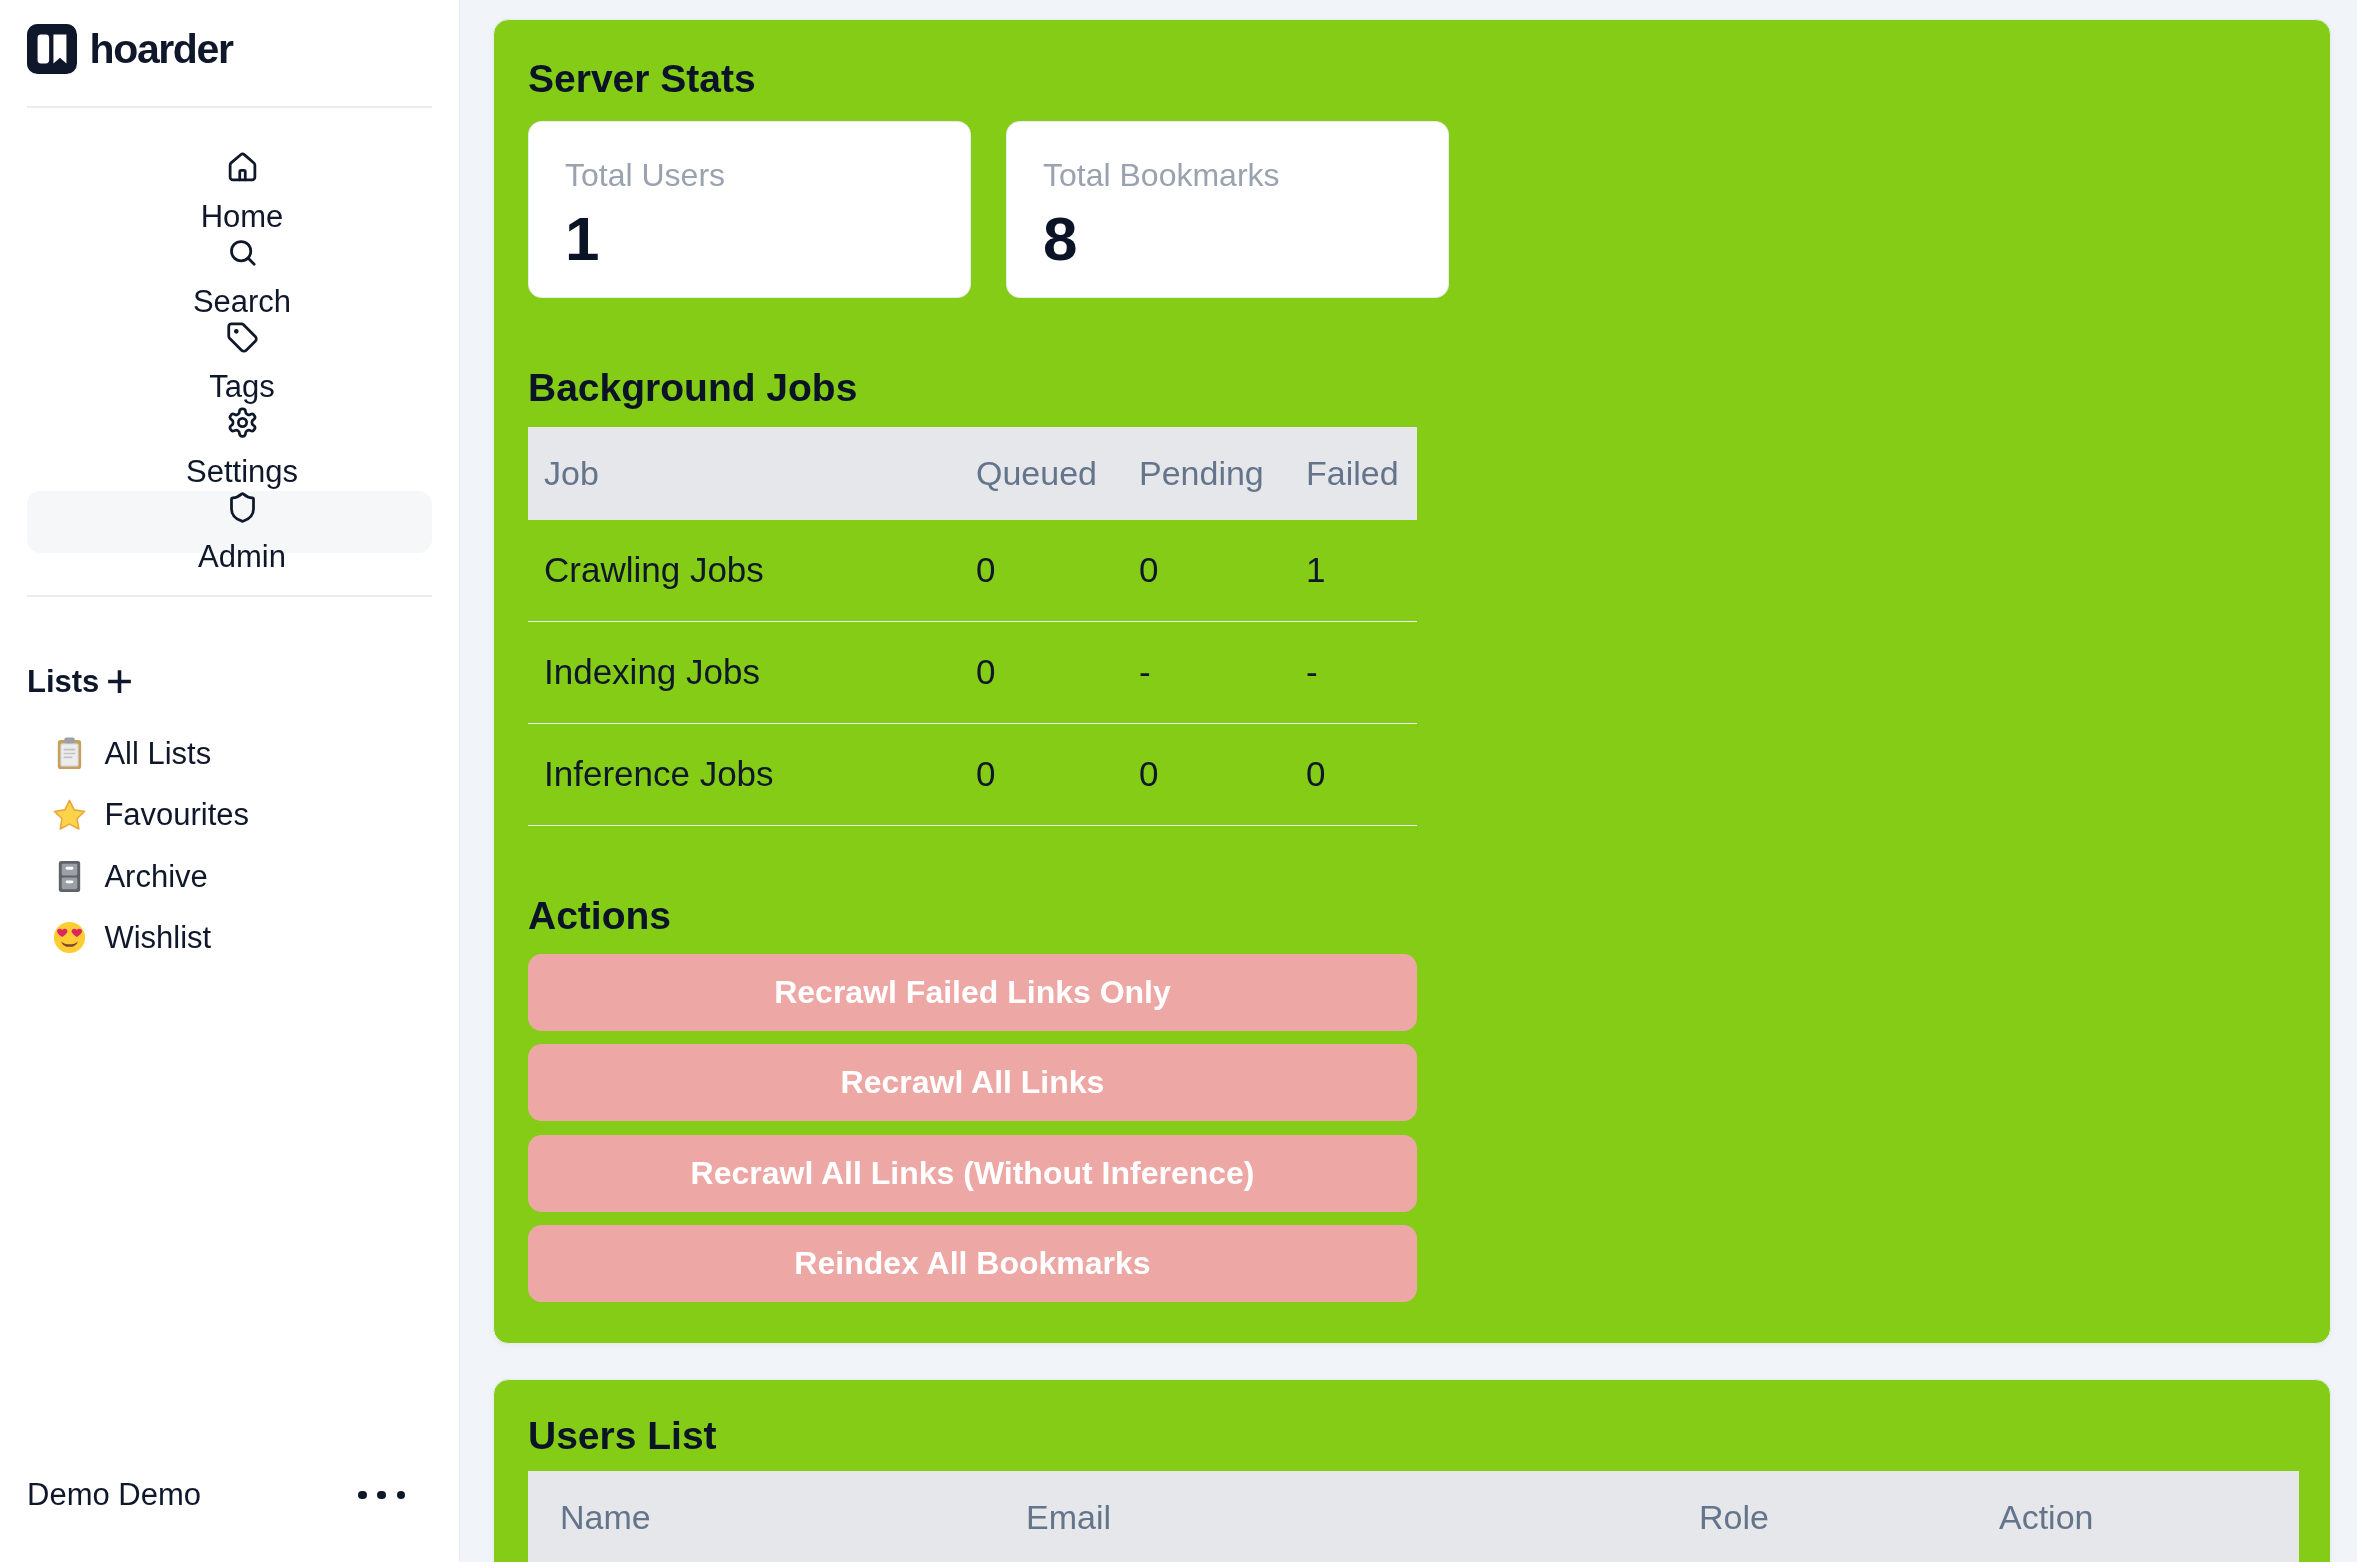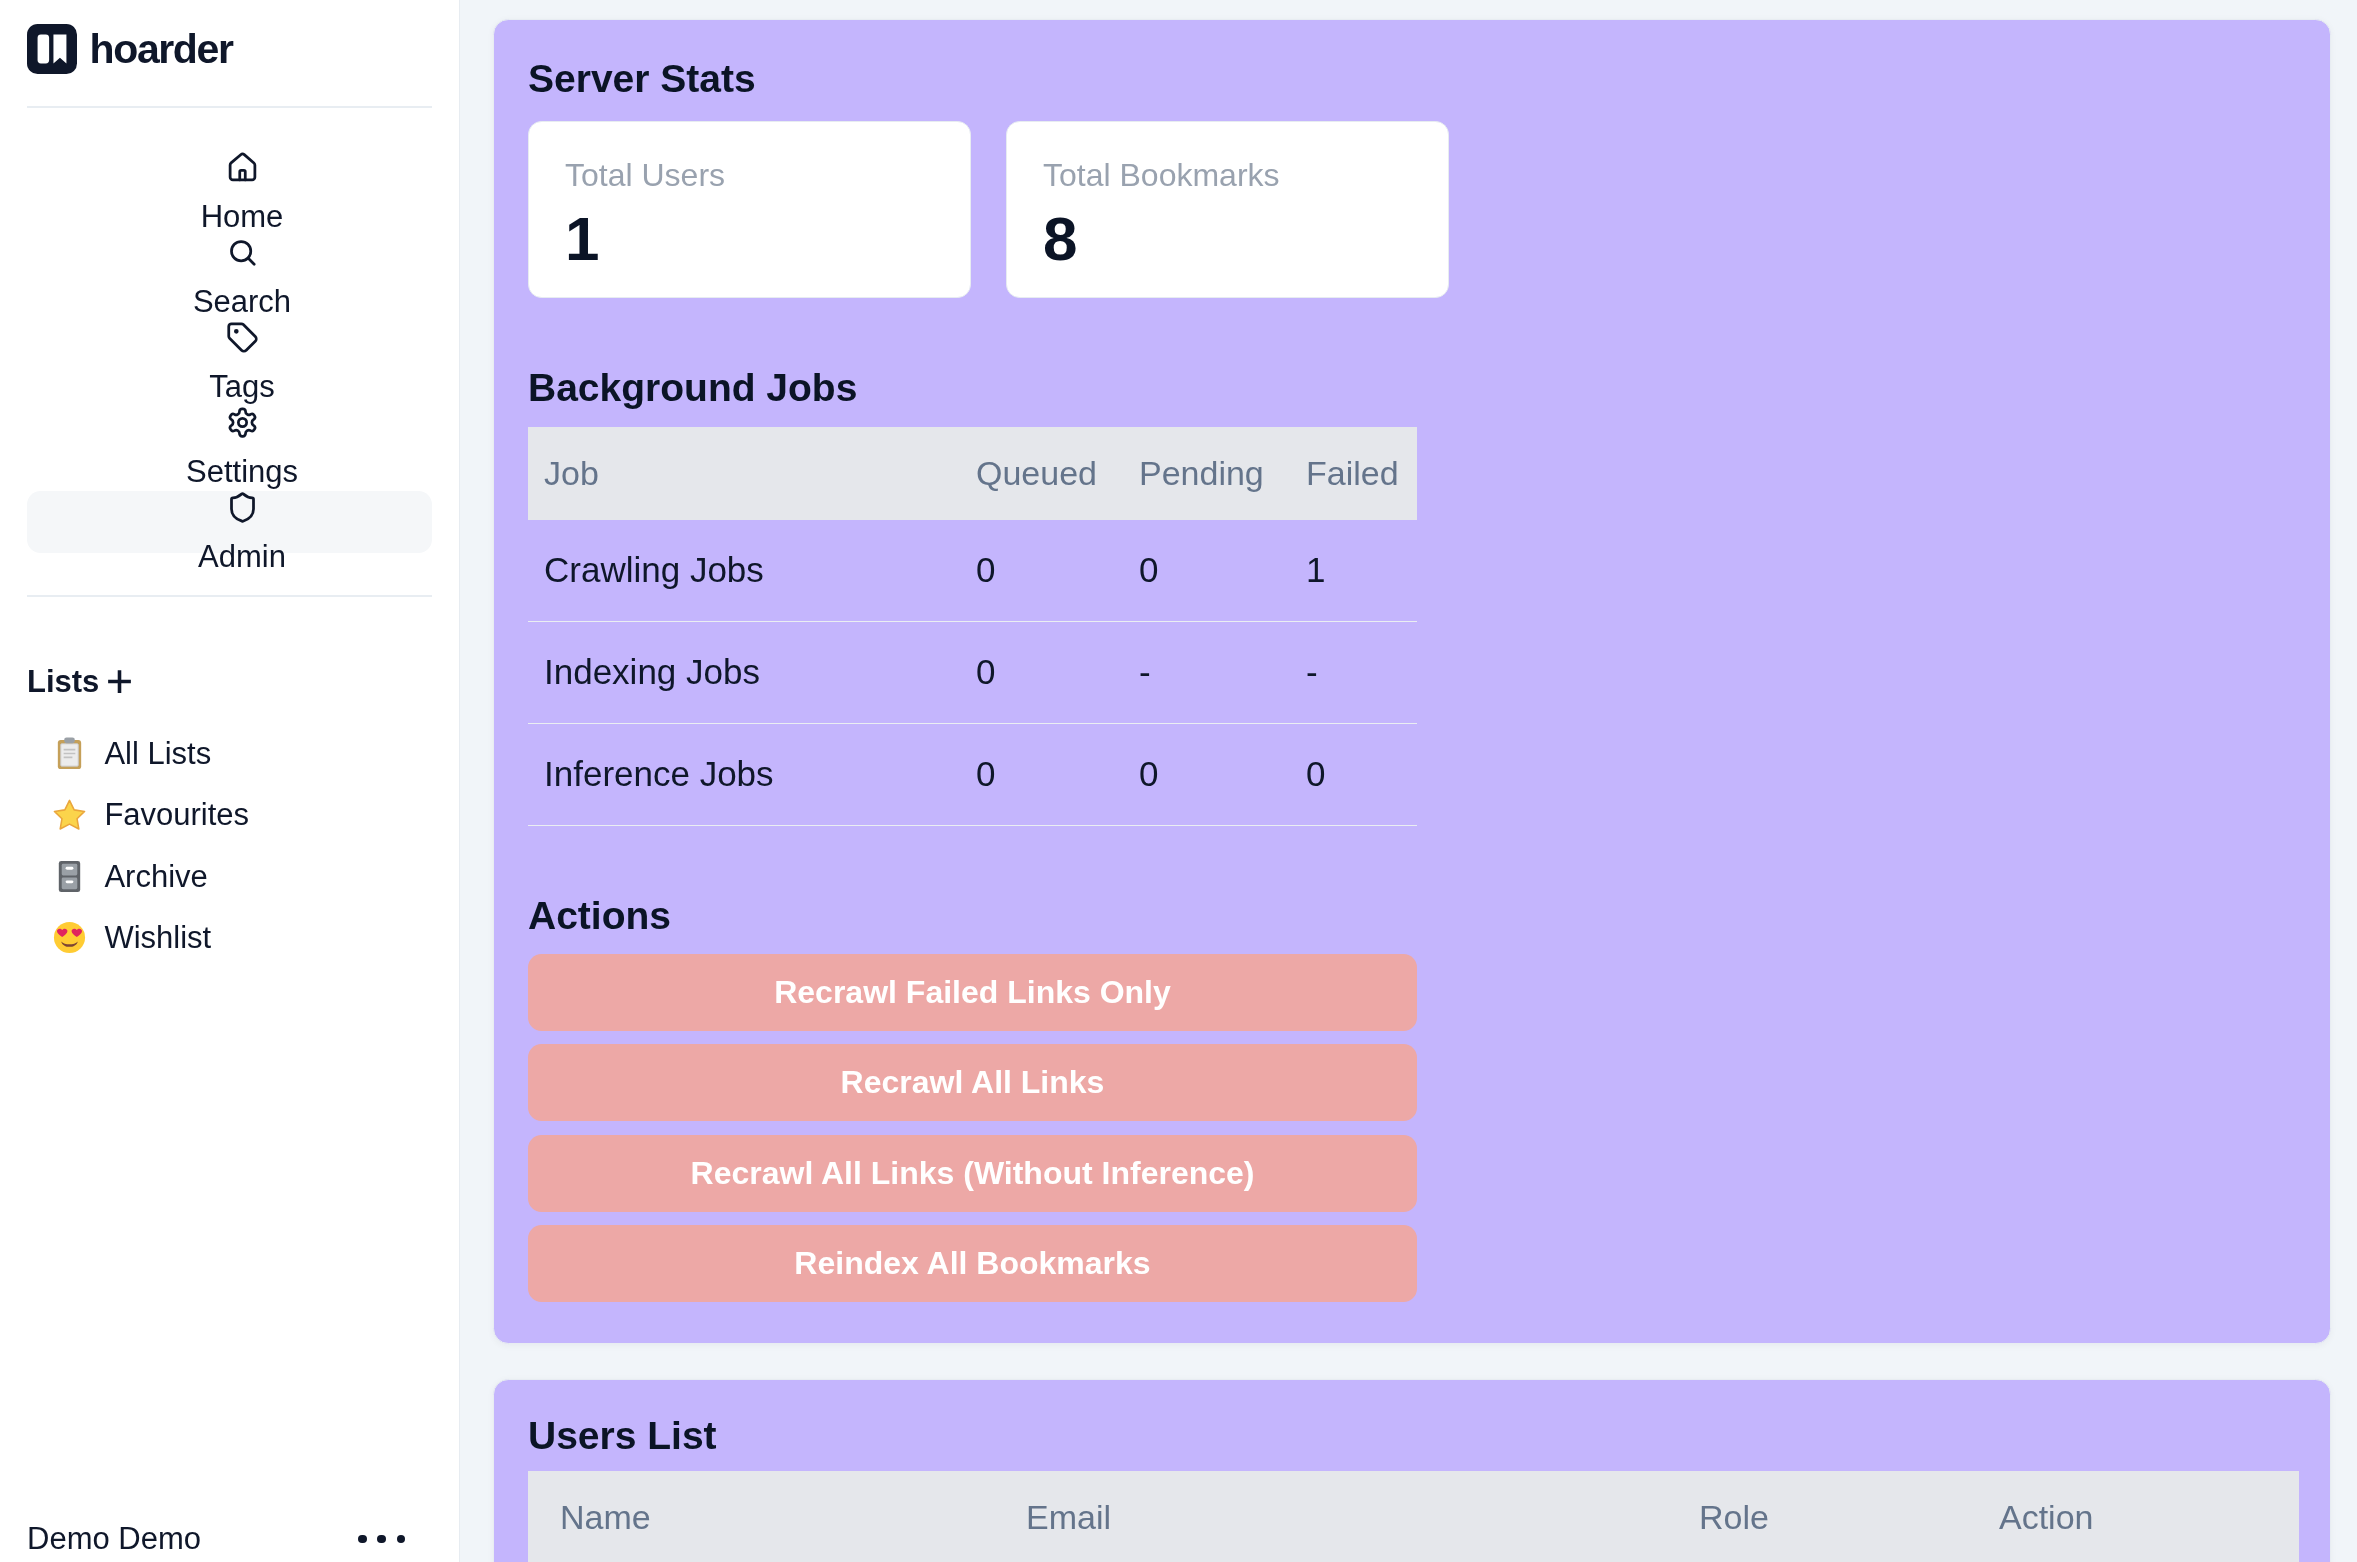--- a/index.html
+++ b/index.html
@@ -38,29 +38,29 @@
   .lists-header { margin-top:64px; display:flex; align-items:center; justify-content:flex-start; height:42px; }
   .lists-title { font-size:31px; font-weight:700; }
   .plus-btn { width:41px; height:41px; margin-right:7.7px; background:none; border:none; cursor:pointer; display:flex; align-items:center; justify-content:center; }
   .plus-btn svg { width:39px; height:39px; }
 
   .list-items { margin-top:28px; display:flex; flex-direction:column; gap:15.4px; }
   .list-item { display:flex; align-items:center; gap:17.4px; height:46px; padding-left:25px; font-size:31px; font-weight:500; cursor:pointer; border-radius:11.6px; }
   .emoji36 { width:35px; height:35px; display:block; flex:0 0 auto; }
 
   .sb-spacer { flex:1 1 auto; }
-  .sb-footer { display:flex; align-items:center; justify-content:space-between; height:46px; }
+  .sb-footer { display:flex; align-items:center; justify-content:space-between; height:46px; margin-bottom:44px; }
   .user-name { font-size:31px; font-weight:500; }
   .ellipsis-btn { background:none; border:none; cursor:pointer; margin-right:21px; display:flex; gap:10.6px; align-items:center; padding:5.8px; }
   .ellipsis-btn i { width:8.7px; height:8.7px; border-radius:50%; background:#0f172a; display:block; }
 
   
   .main { flex:1 1 auto; padding:19.3px 27px 0 33px; min-width:0; }
   .card {
-    background:#c4b5fd; border:1.9px solid #e8edf2; border-radius:15.4px;
+    background:#84cc16; border:1.9px solid #e8edf2; border-radius:15.4px;
     box-shadow:0 1.9px 7.7px rgba(15,23,42,.045);
     padding:34px; width:1838px;
   }
   .card.main-card { height:1325px; }
   .card.users-card { margin-top:35px; height:502px; }
 
   .section-h { font-size:39px; font-weight:700; line-height:44px; color:#0b1426; }
   .h-stats { margin:2.9px 0 20px; }
   .h-jobs { margin:68px 0 16.4px; }
   .h-actions { margin:68px 0 16.4px; }

